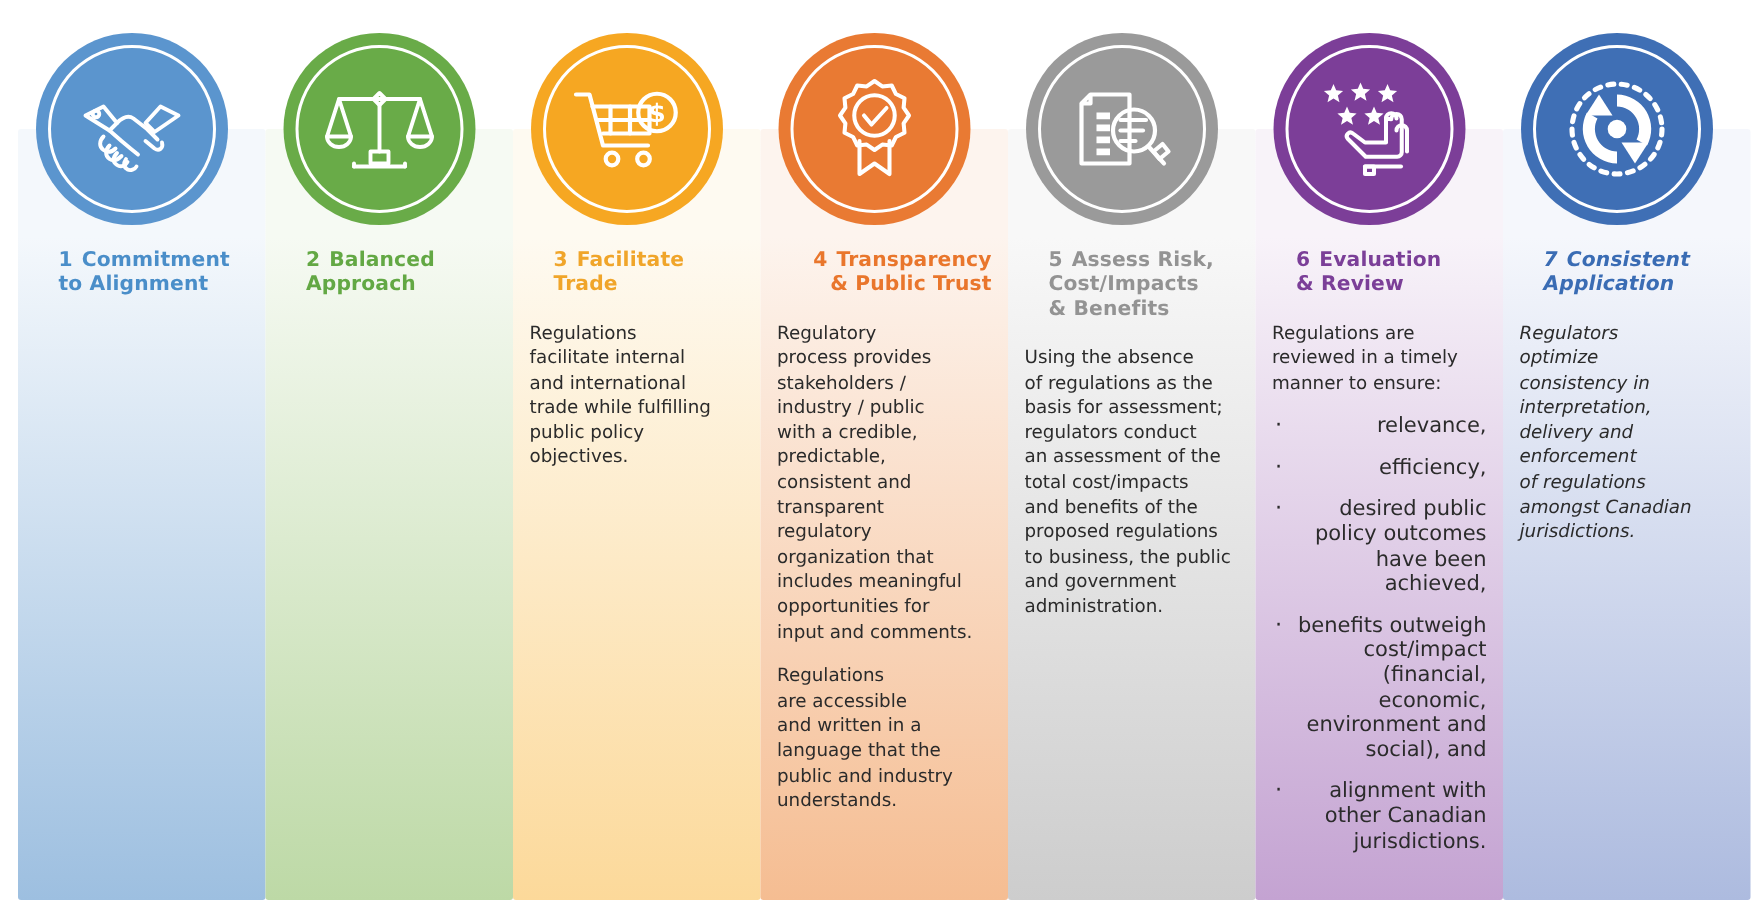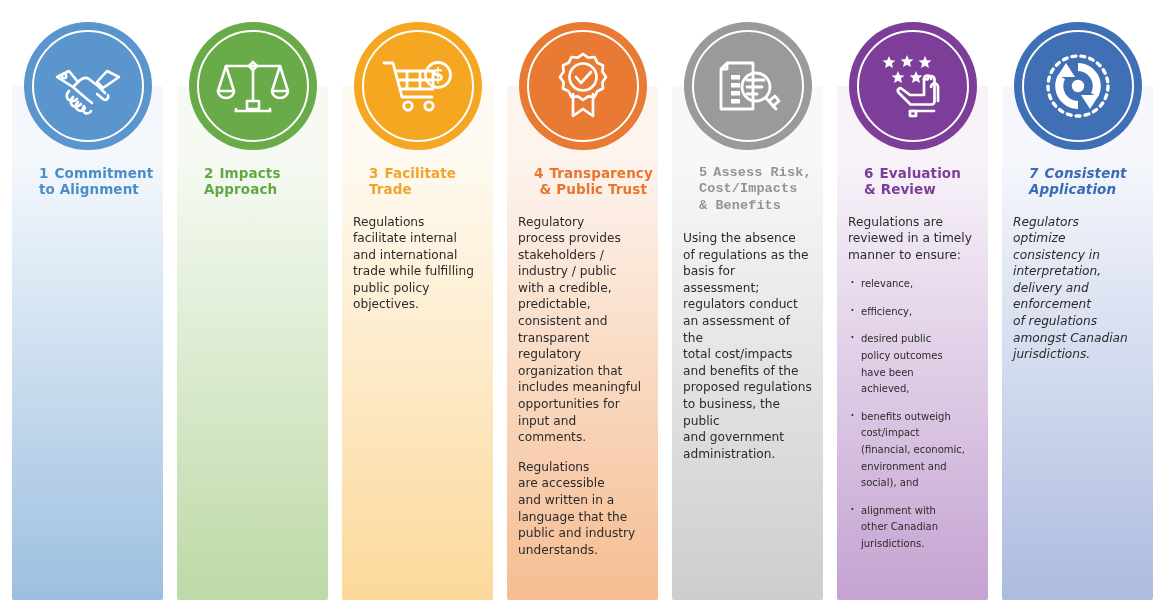--- a/index.html
+++ b/index.html
@@ -41,21 +41,21 @@
     border-radius:50%;
     border:2.5px solid #ffffff;
     box-sizing:border-box;
   }
   .medallion svg{position:relative;z-index:2;display:block;}
 
   
   .panel{
     position:absolute;
     left:0;top:86px;
-    width:151px;
+    width:165px;
     height:514px;
     border-radius:2px;
     z-index:1;
     box-sizing:border-box;
     padding:62px 11px 10px 11px;
     overflow:hidden;
   }
   .panel-inner{position:relative;z-index:2;}
 
   .title{
@@ -77,27 +77,28 @@
     margin:0 0 13px 0;
     white-space:pre-line;
   }
   .body-text:last-child{margin-bottom:0;}
 
   ul.bullets{
     list-style:none;
     margin:0;padding:0;
   }
   ul.bullets li{
-    font-size:10px;
+    font-size:14px;
     line-height:16.6px;
     color:#2b2b2b;
     margin-bottom:11px;
     padding-left:13px;
     position:relative;
     white-space:pre-line;
+    text-align:right;
   }
   ul.bullets li:last-child{margin-bottom:0;}
   ul.bullets li:before{
     content:"\00b7";
     position:absolute;
     left:2px;top:-1px;
     font-size:15px;
     line-height:16.6px;
     color:#2b2b2b;
   }
@@ -132,21 +133,21 @@
           <circle cx="13" cy="27" r="2.2"></circle>
         </g>
       </svg>
     </div>
   </div>
 
   <div class="col">
     <div class="panel" id="panel-1" style="background: linear-gradient(rgb(246, 250, 243) 0%, rgb(246, 250, 243) 14%, rgb(189, 217, 166) 100%);">
       <div class="panel-inner">
         <div class="title" style="color: rgb(99, 168, 68);">
-          <span class="num">2</span><span>Impacts
+          <span class="num">2</span><span>Balanced
 Approach</span>
         </div>
       </div>
     </div>
     <div class="medallion" id="badge-1" style="background: rgb(105, 171, 72);">
       <div class="ring"></div>
       <svg width="74" height="74" viewBox="0 0 74 74">
         <g fill="none" stroke="#fff" stroke-width="2.6" stroke-linejoin="round" stroke-linecap="round">
           <path d="M37 13 l4 4 -4 4 -4 -4 z"></path>
           <line x1="37" y1="21" x2="37" y2="52"></line>
@@ -234,21 +235,21 @@
           <path d="M30 28 l5 6 10 -11"></path>
           <path d="M27 45 v22 l10 -7 10 7 v-22"></path>
         </g>
       </svg>
     </div>
   </div>
 
   <div class="col">
     <div class="panel" id="panel-4" style="background: linear-gradient(rgb(248, 248, 248) 0%, rgb(248, 248, 248) 14%, rgb(205, 205, 205) 100%);">
       <div class="panel-inner">
-        <div class="title" style="color: rgb(147, 147, 147); font-family: Liberation Mono, monospace;">
+        <div class="title" style="color: rgb(147, 147, 147);">
           <span class="num">5</span><span>Assess Risk,
 Cost/Impacts
 &amp; Benefits</span>
         </div>
         <p class="body-text">Using the absence
 of regulations as the
 basis for assessment;
 regulators conduct
 an assessment of the
 total cost/impacts

